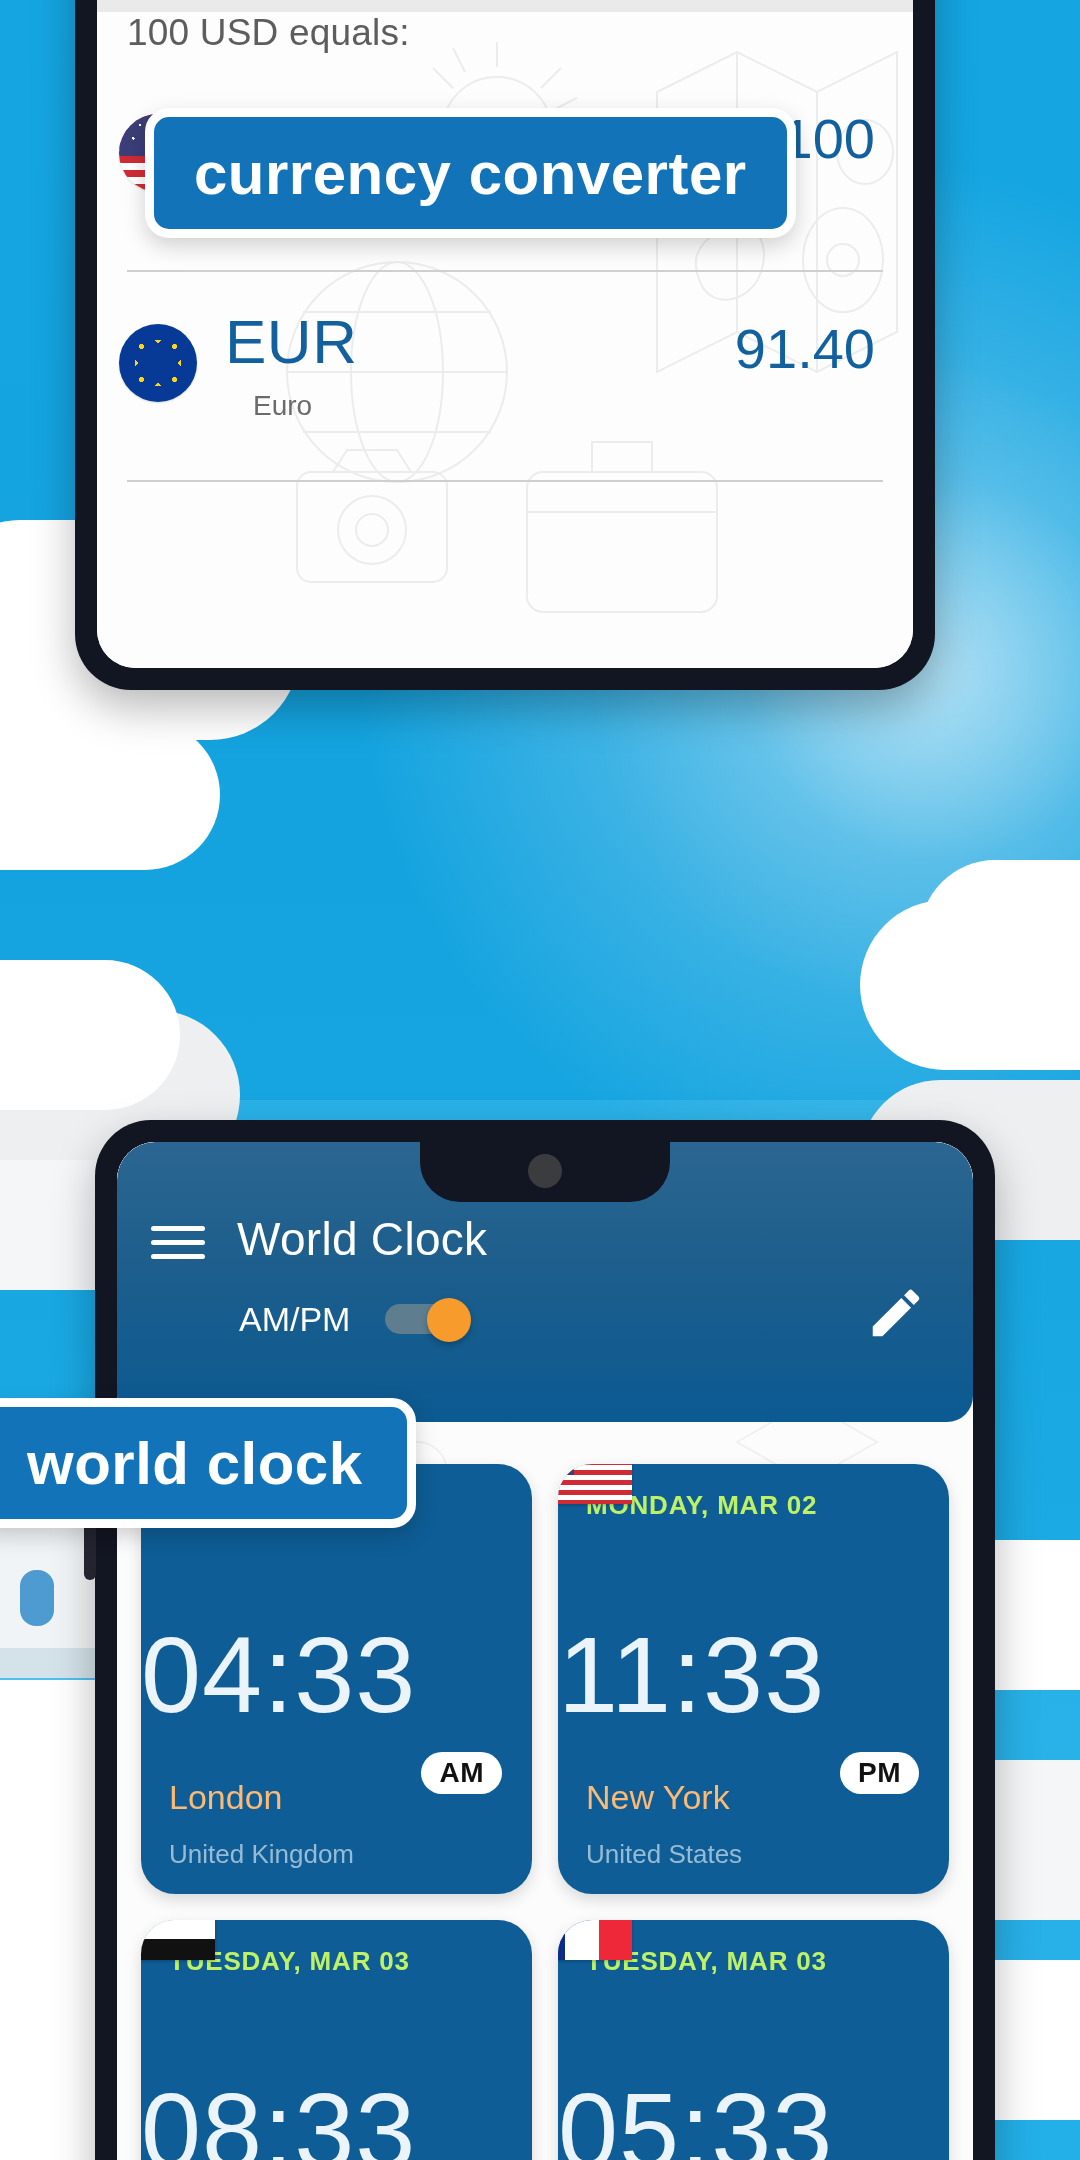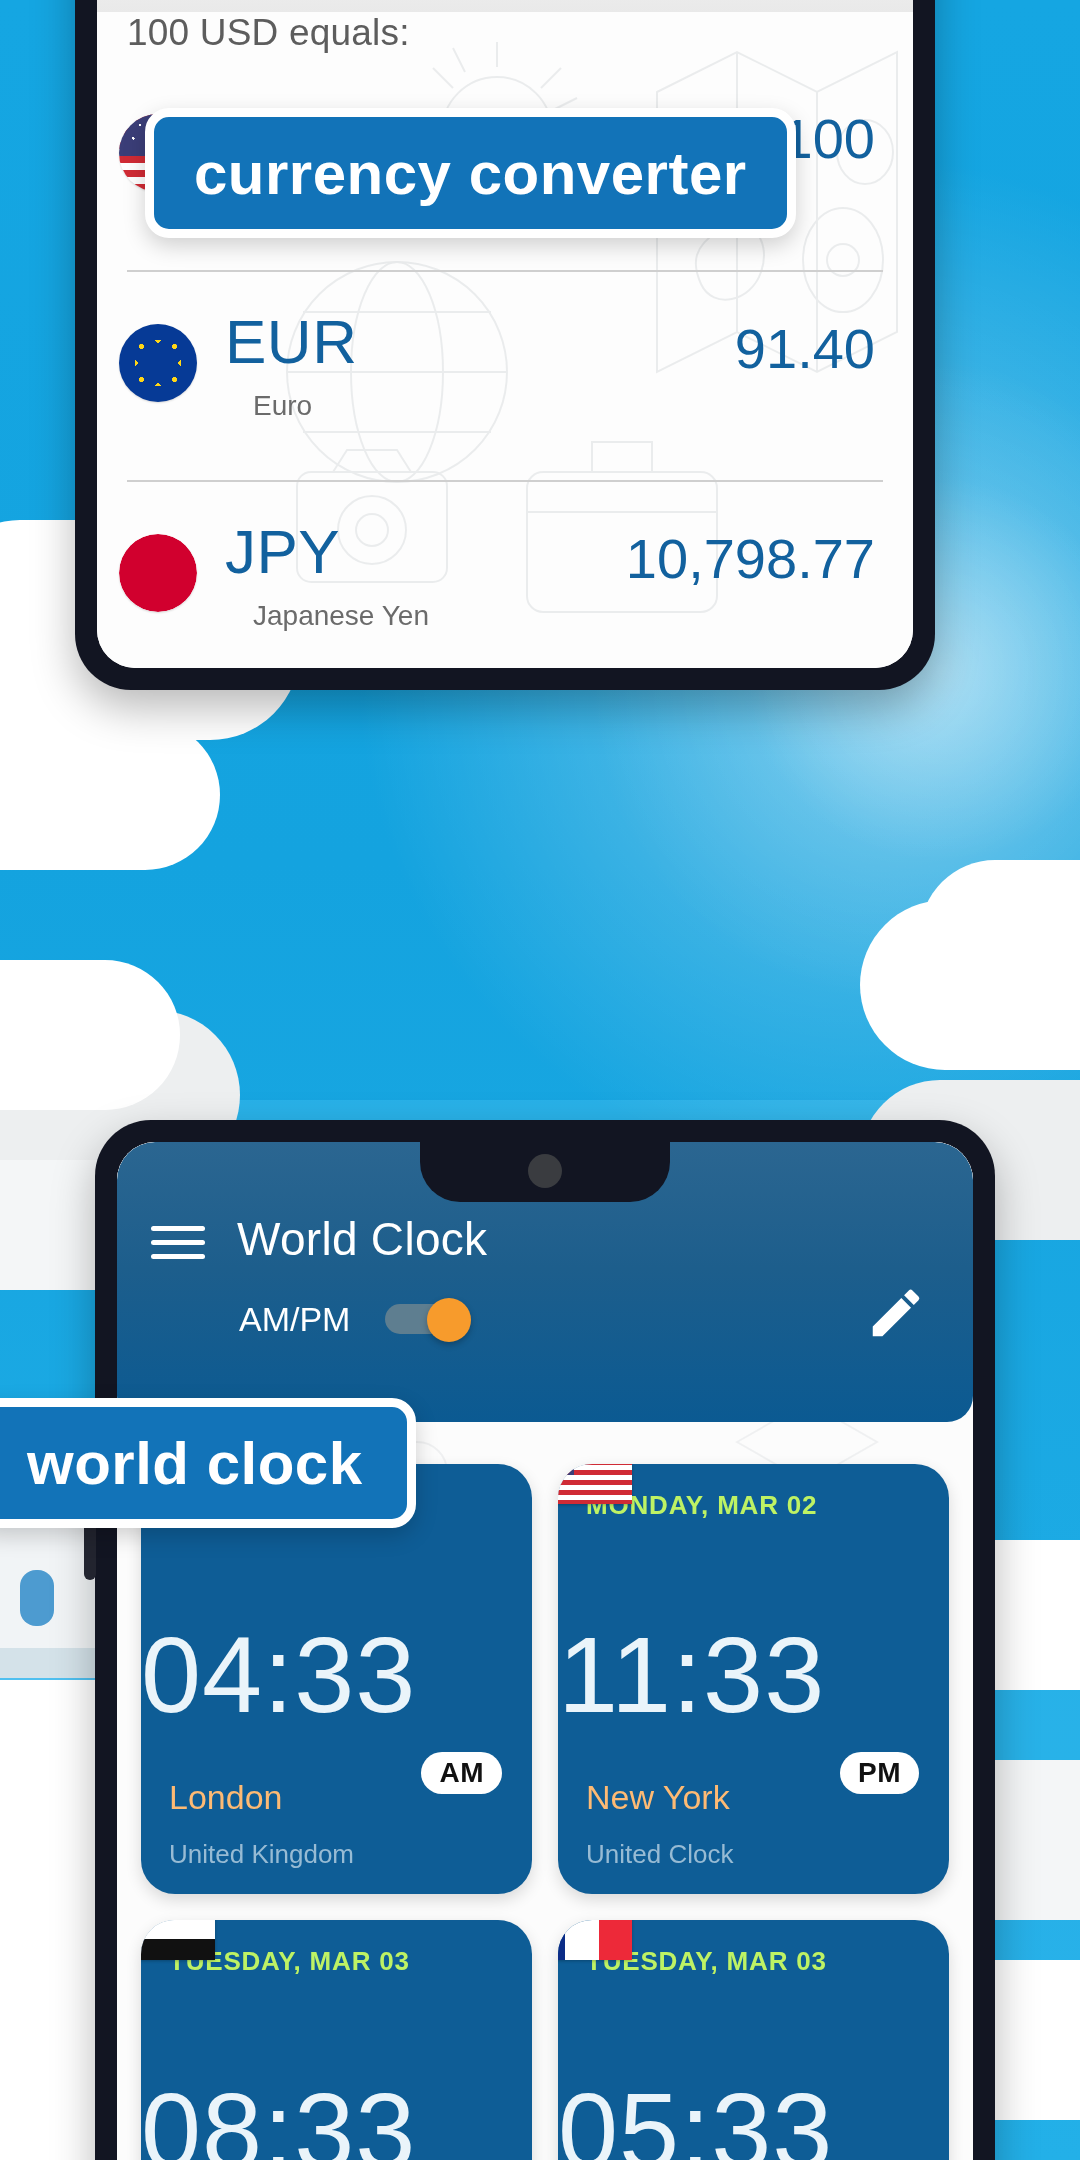--- a/index.html
+++ b/index.html
@@ -276,27 +276,20 @@
         </div>
 
         <div class="cur-row">
           <div class="flag f-eu"></div>
           <div class="cur-code">EUR</div>
           <div class="cur-name">Euro</div>
           <div class="cur-val">91.40</div>
           <div class="cur-sep"></div>
         </div>
 
-        <div class="cur-row">
-          <div class="flag f-jp"></div>
-          <div class="cur-code">JPY</div>
-          <div class="cur-name">Japanese Yen</div>
-          <div class="cur-val">10,798.77</div>
-
-        </div>
 
       </div>
     </div>
   </div>
 </div>
 
 <div class="phone" id="phone2">
   <div class="side-btn" style="left:-11px;top:310px;width:12px;height:150px;"></div>
   <div class="screen">
     <div class="wc-screen">
@@ -352,21 +345,21 @@
               <div class="cv2"></div>
               <div class="ch2"></div>
           </div>
         </div>
 
         <div class="clock-card">
           <div class="cc-date">MONDAY, MAR 02</div>
           <div class="cc-time">11:33</div>
           <div class="cc-meridiem">PM</div>
           <div class="cc-city">New York</div>
-          <div class="cc-country">United Clock</div>
+          <div class="cc-country">United States</div>
           <div class="cc-flag rf-us">
             <div class="stripes"></div>
               <div class="canton"></div>
           </div>
         </div>
 
         <div class="clock-card">
           <div class="cc-date">TUESDAY, MAR 03</div>
           <div class="cc-time">08:33</div>
 

